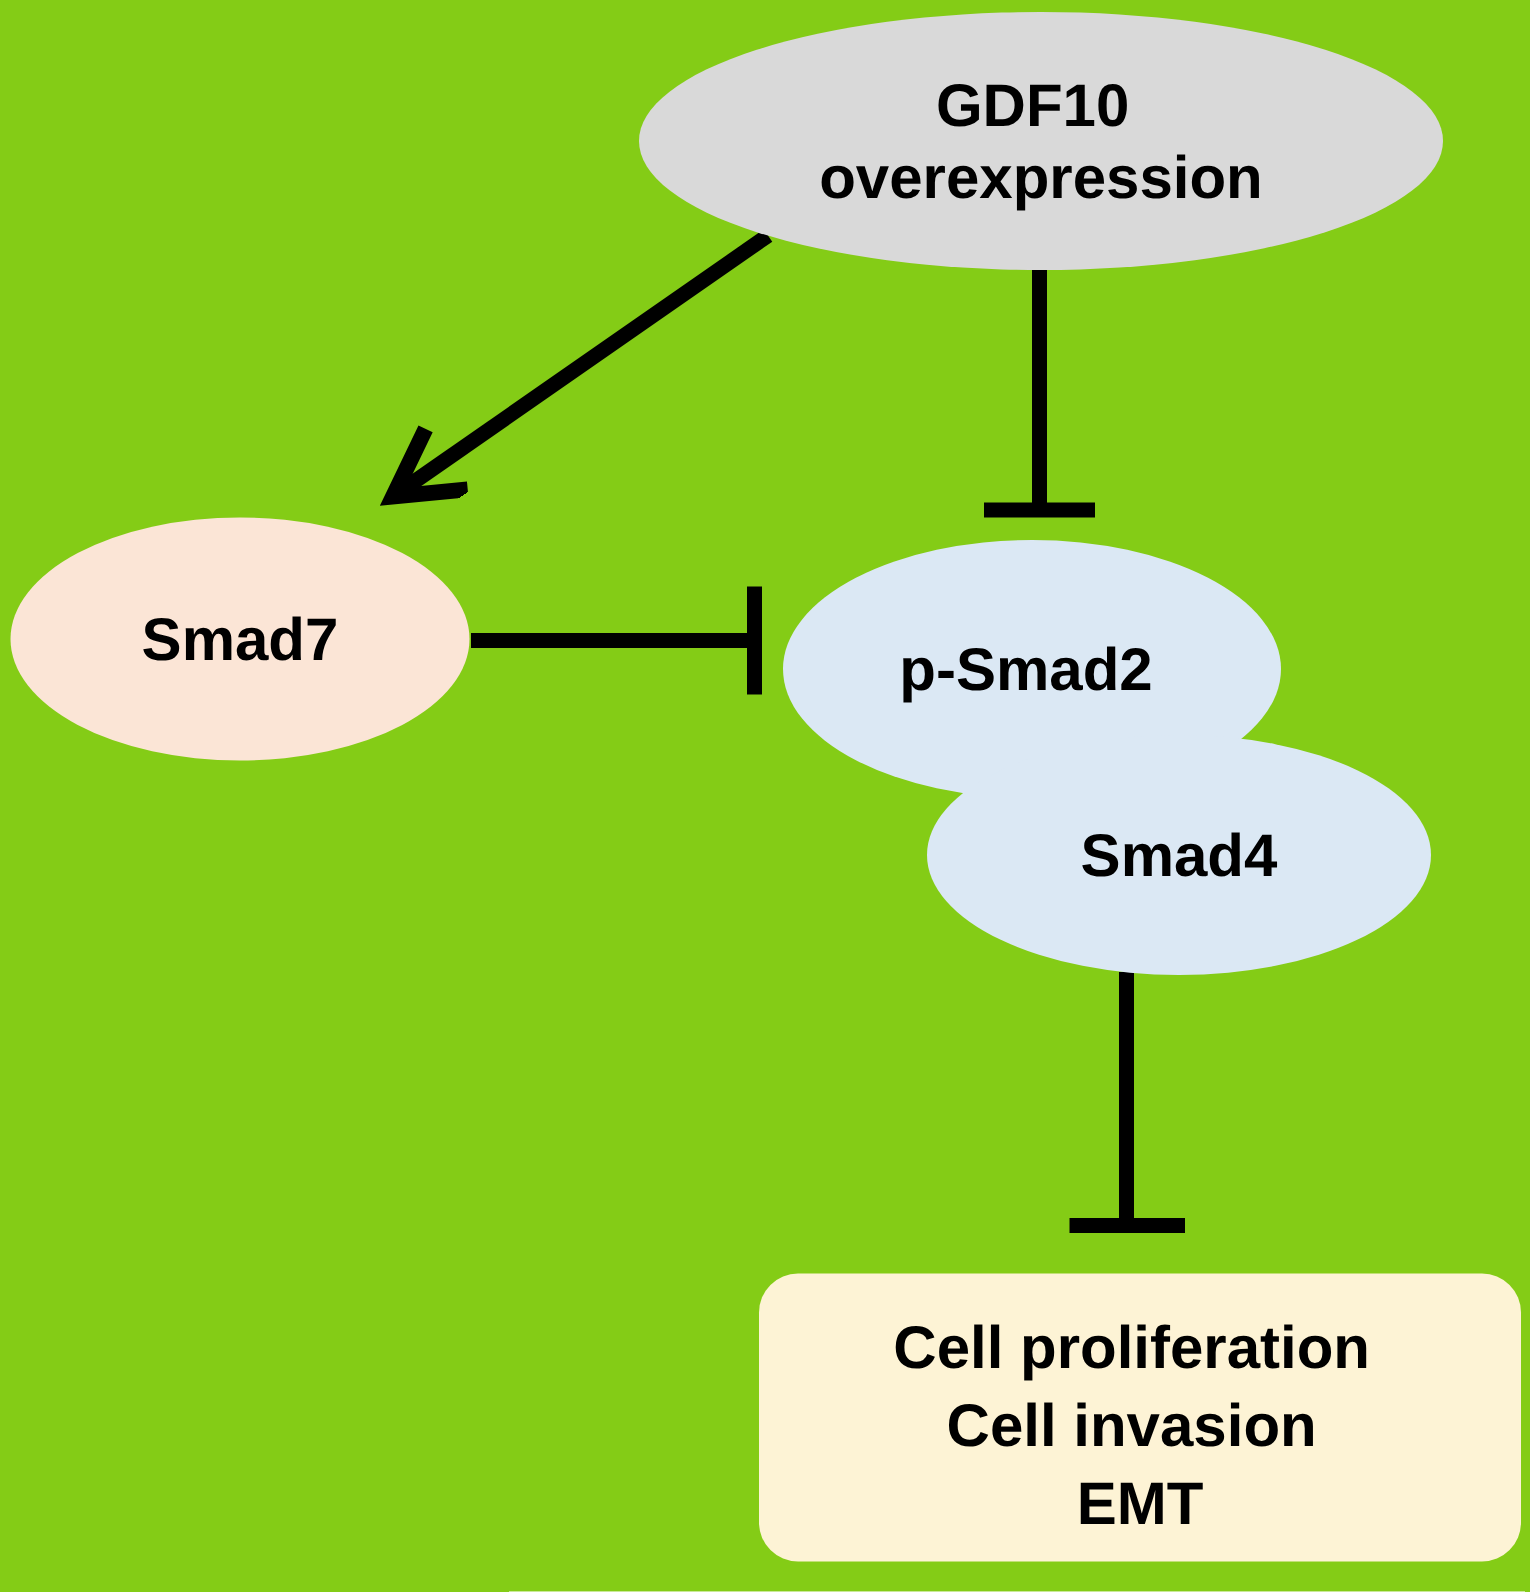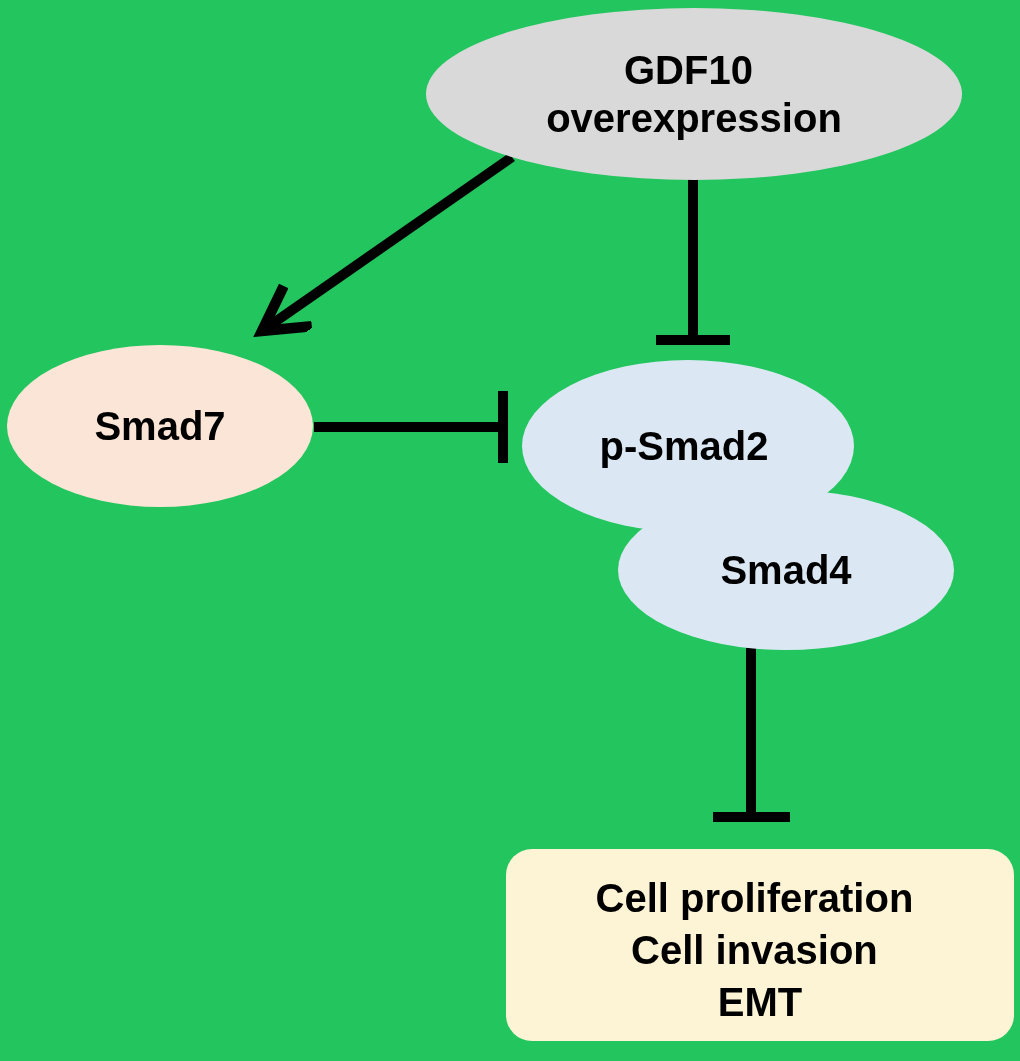--- a/index.html
+++ b/index.html
@@ -4,21 +4,21 @@
 <style>
   html, body {
     margin: 0;
     padding: 0;
     background: #ffffff;
   }
   .stage {
     width: 1020px;
     height: 1061px;
     position: relative;
-    background: #22c55e;
+    background: #84cc16;
     overflow: hidden;
   }
   svg text {
     font-family: "Liberation Sans", "DejaVu Sans", sans-serif;
     font-weight: bold;
     fill: #000000;
   }
   .node-label {
     font-size: 40px;
   }

